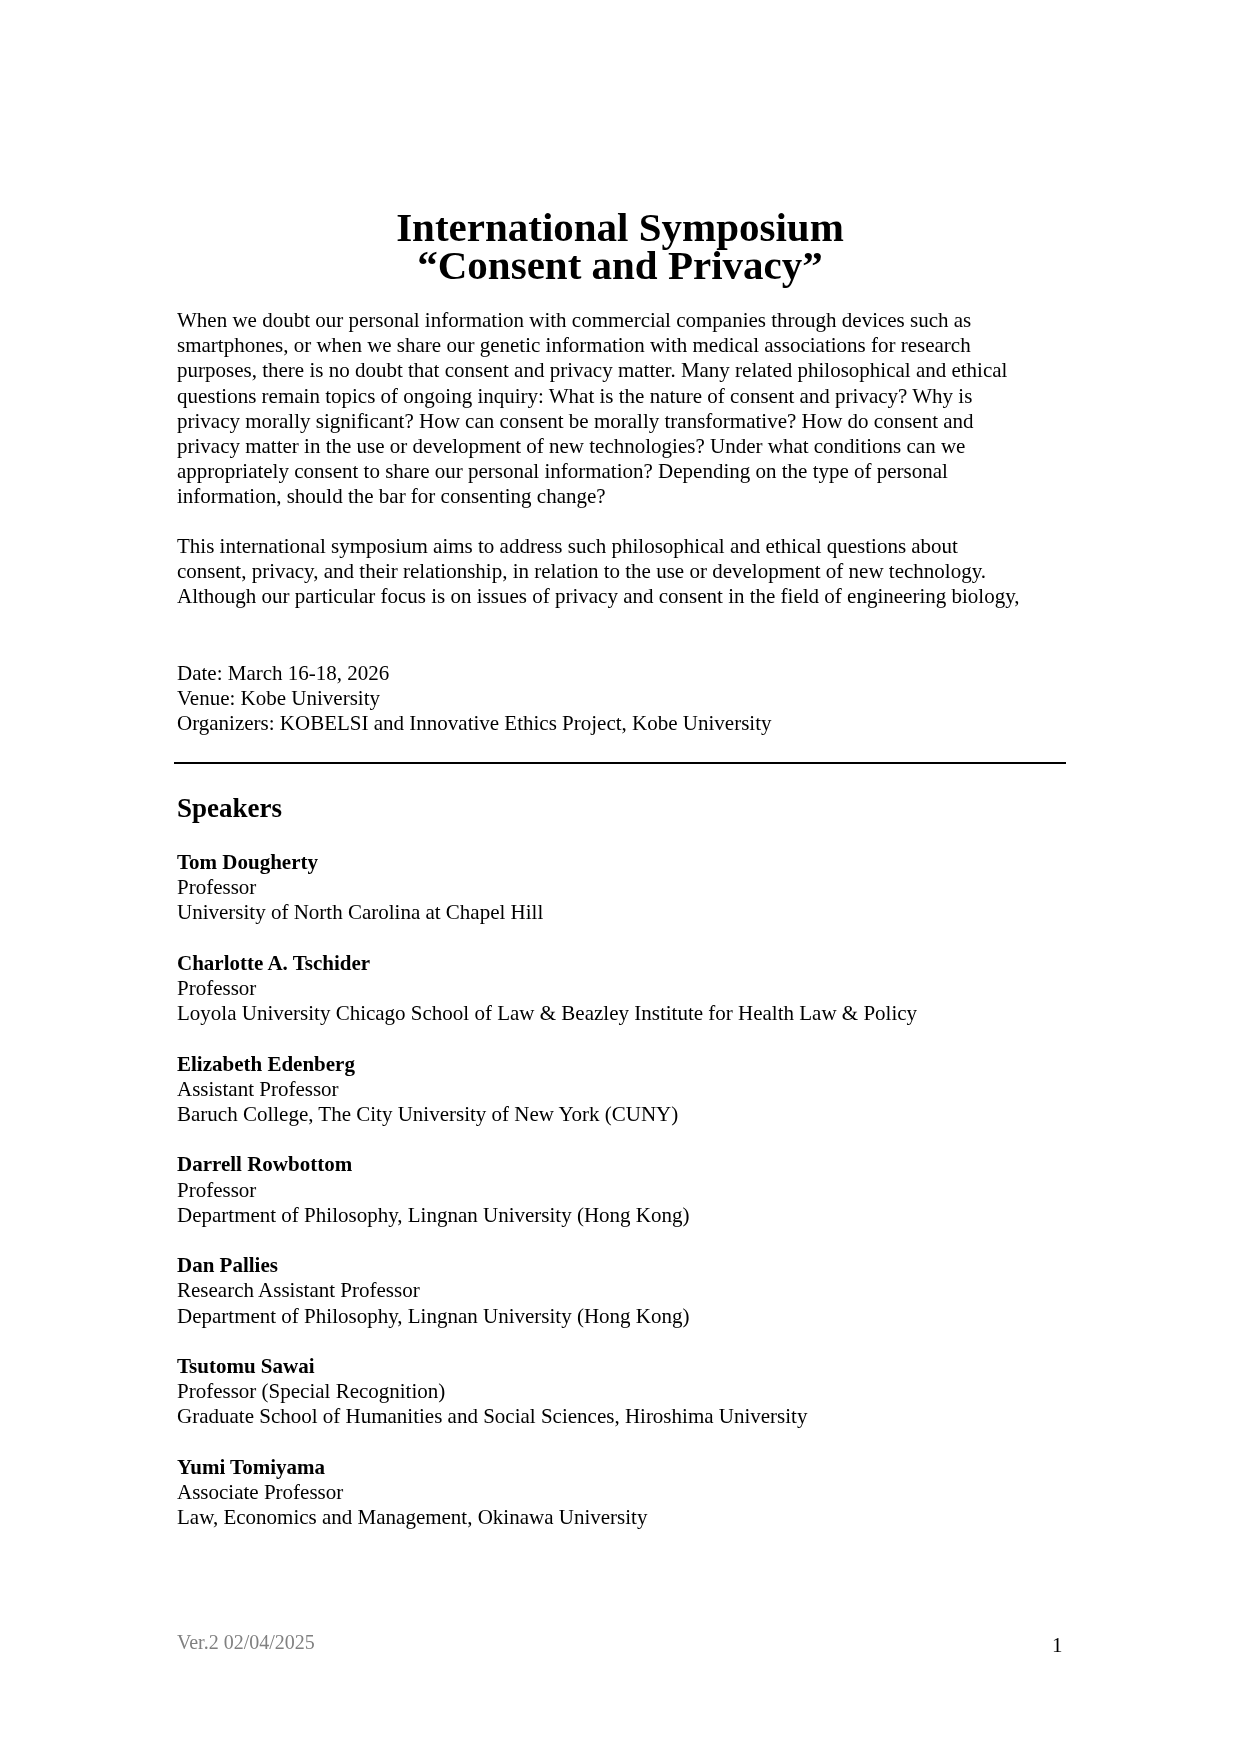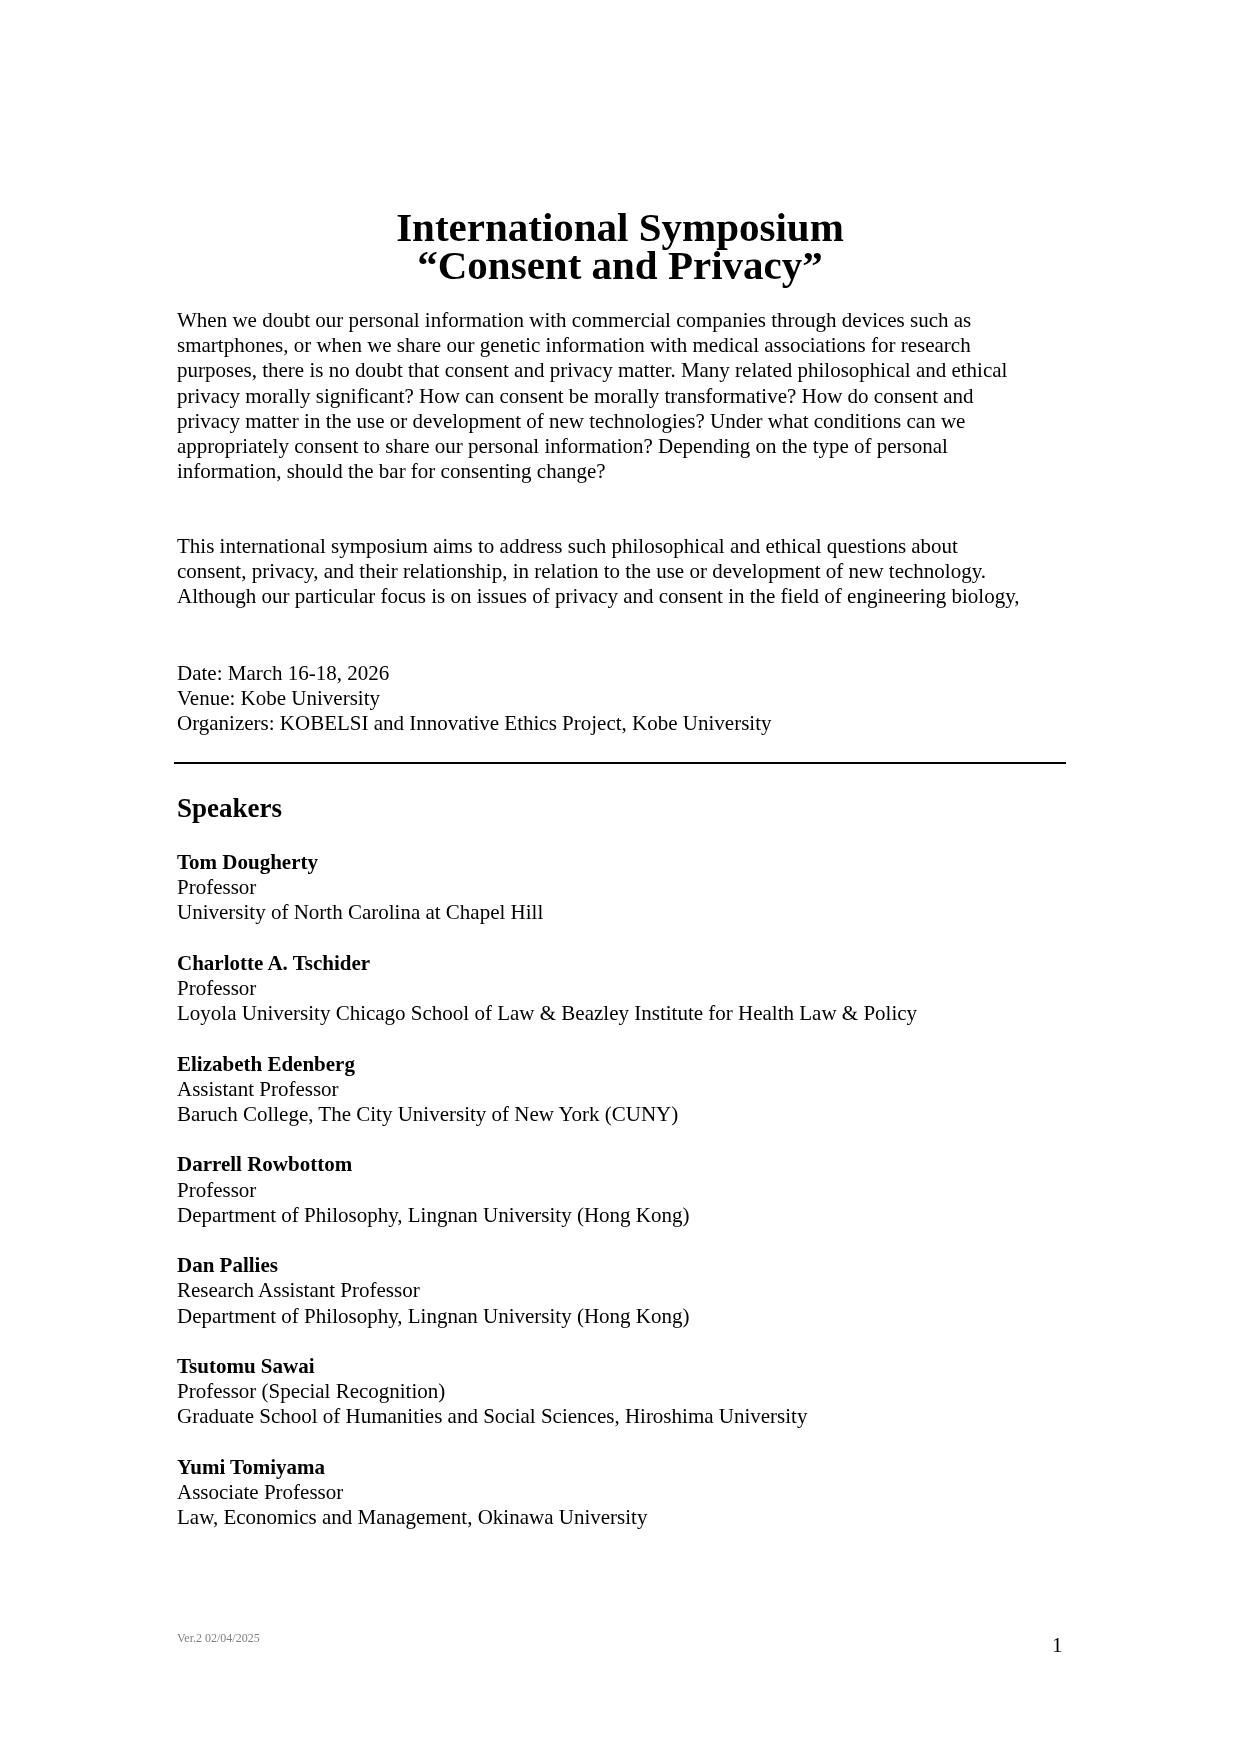--- a/index.html
+++ b/index.html
@@ -10,35 +10,36 @@
   .body-text { position: absolute; left: 177px; width: 900px; font-size: 21px; line-height: 25.2px; }
   .p1 { top: 308px; }
   .p2 { top: 534px; }
   .meta { top: 661px; }
   .meta .row b { font-weight: normal; }
   .rule { position: absolute; left: 174px; top: 762px; width: 892px; height: 2px; background: #000; }
   .section-title { position: absolute; left: 177px; top: 793px; font-size: 27px; font-weight: bold; }
   .speakers { position: absolute; left: 177px; top: 850px; font-size: 21px; line-height: 25.2px; }
   .speaker { margin-bottom: 25.2px; }
   .speaker .name { font-weight: bold; }
-  .footer-ver { position: absolute; left: 177px; top: 1631px; font-size: 12px; color: #808080; }
+  .footer-ver { position: absolute; left: 177px; top: 1631px; font-size: 20px; color: #808080; }
   .page-num { position: absolute; left: 1052px; top: 1633px; font-size: 21px; }
 </style>
 </head>
 <body>
 
 <div class="title">
   <div>International Symposium</div>
   <div>“Consent and Privacy”</div>
 </div>
 
 <div class="body-text p1">
   <div>When we doubt our personal information with commercial companies through devices such as</div>
   <div>smartphones, or when we share our genetic information with medical associations for research</div>
   <div>purposes, there is no doubt that consent and privacy matter. Many related philosophical and ethical</div>
+  <div>questions remain topics of ongoing inquiry: What is the nature of consent and privacy? Why is</div>
   <div>privacy morally significant? How can consent be morally transformative? How do consent and</div>
   <div>privacy matter in the use or development of new technologies? Under what conditions can we</div>
   <div>appropriately consent to share our personal information? Depending on the type of personal</div>
   <div>information, should the bar for consenting change?</div>
 </div>
 
 <div class="body-text p2">
   <div>This international symposium aims to address such philosophical and ethical questions about</div>
   <div>consent, privacy, and their relationship, in relation to the use or development of new technology.</div>
   <div>Although our particular focus is on issues of privacy and consent in the field of engineering biology,</div>

